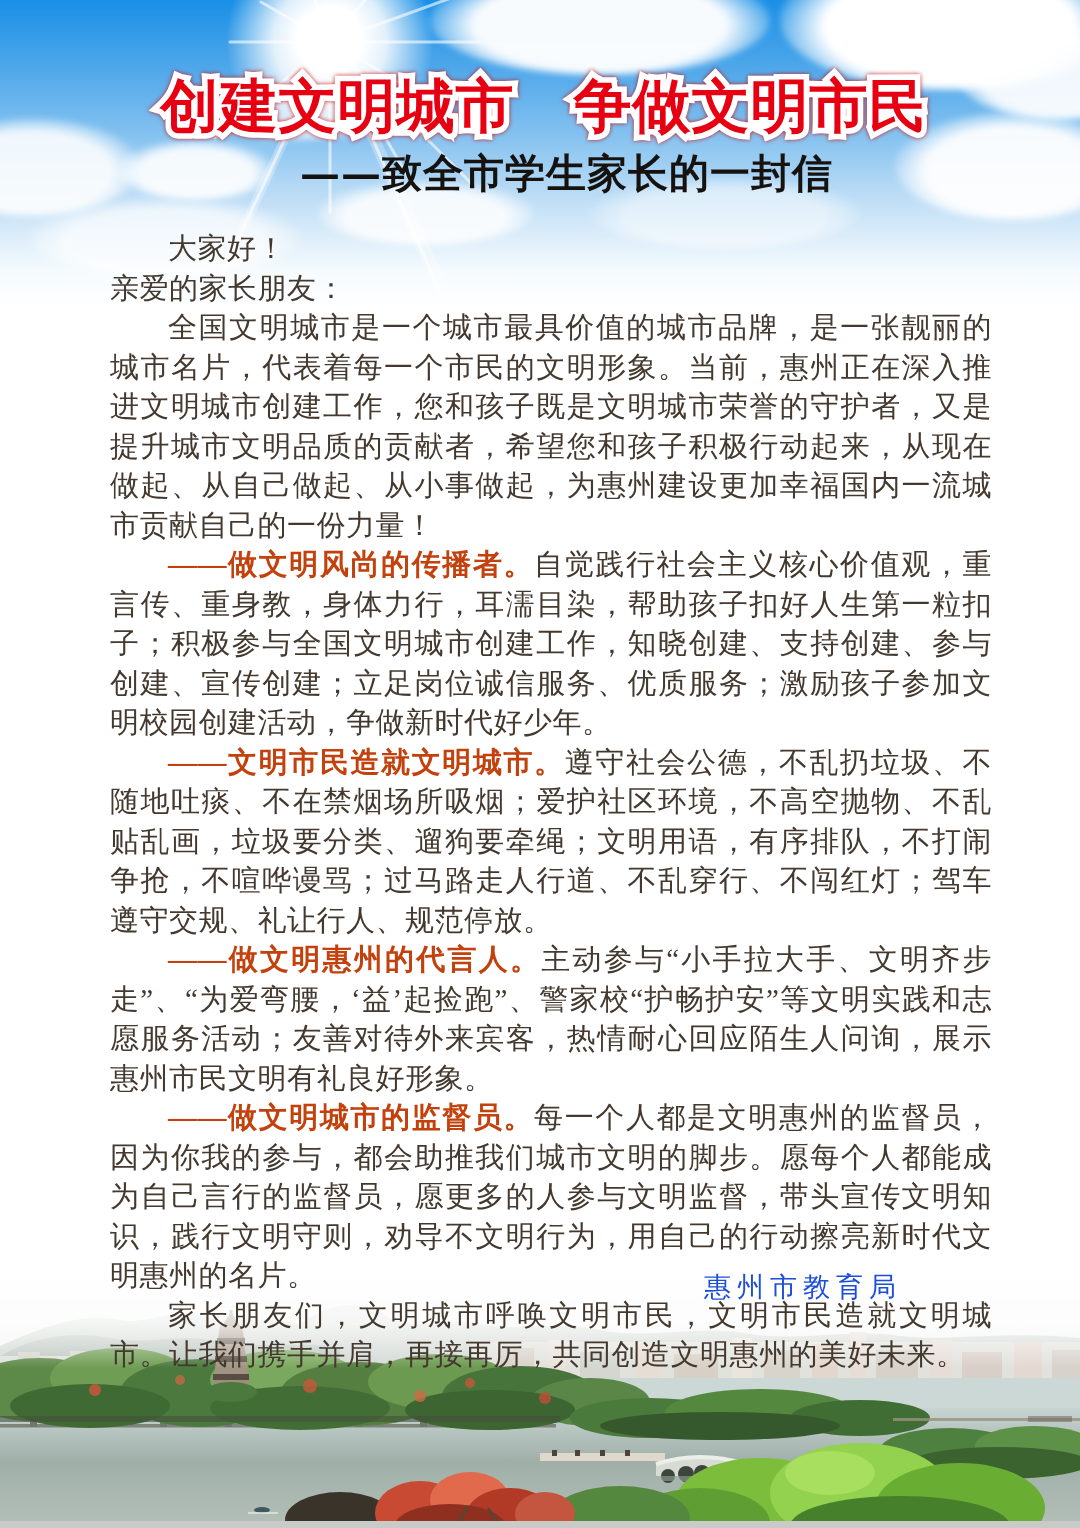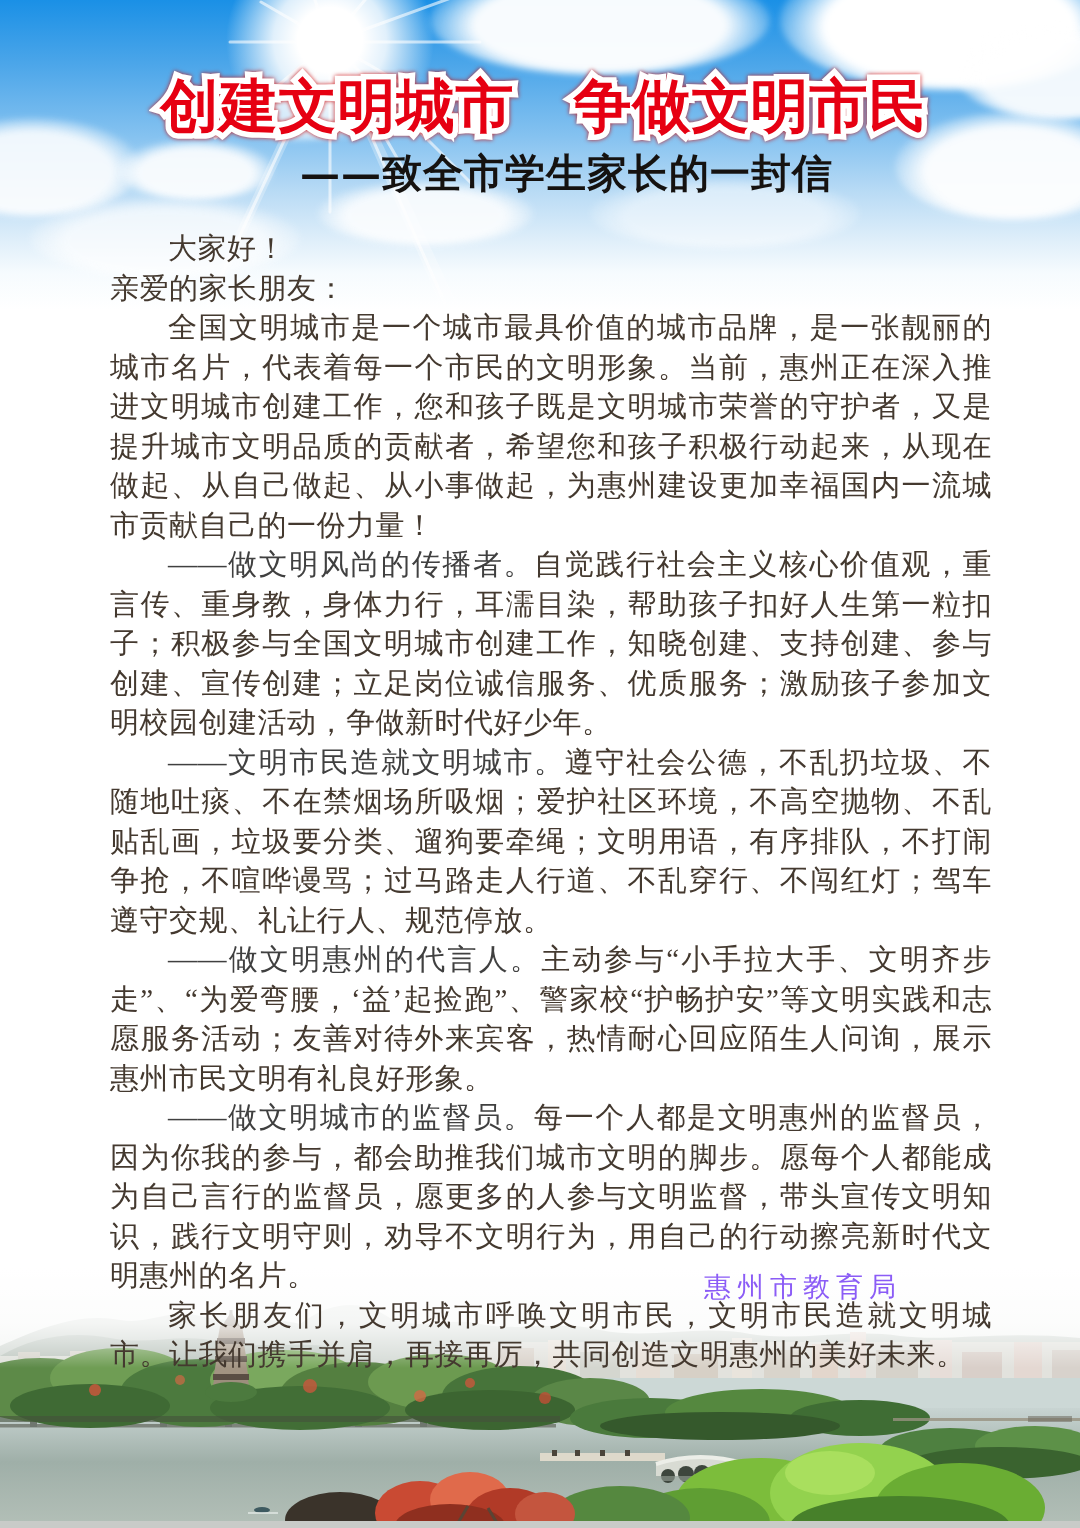--- a/index.html
+++ b/index.html
@@ -39,25 +39,25 @@
   .subtitle{position:absolute;left:0;top:146px;width:100%;box-sizing:border-box;padding-left:53px;
        text-align:center;font-size:40px;font-weight:700;color:#151210;letter-spacing:1px;
        font-family:"DejaVu Serif","Liberation Serif",serif;white-space:nowrap;}
 
   
   .body-text{position:absolute;left:110px;top:229px;width:882px;z-index:2;
        font-size:29px;line-height:39.5px;letter-spacing:.5px;color:#44392f;
        text-align:justify;}
   .para{margin:0;text-indent:2em;}
   .para.no-indent{text-indent:0;}
-  .lead{font-weight:400;color:#404040;}
+  .lead{font-weight:700;color:#c2410c;}
 
   
   .signature{position:absolute;top:1265px;right:178px;z-index:3;text-align:center;
-       color:#8b5cf6;font-size:27px;line-height:44px;}
+       color:#1d4ed8;font-size:27px;line-height:44px;}
   .sig-name{letter-spacing:6px;}
   .sig-date{letter-spacing:1px;}
 
   
   .photo{position:absolute;left:0;top:1268px;width:1080px;height:260px;z-index:1;}
   .bottom-strip{position:absolute;left:0;top:1521px;width:1080px;height:7px;
        background:#c9cbc8;z-index:4;}
 </style>
 </head>
 <body>

